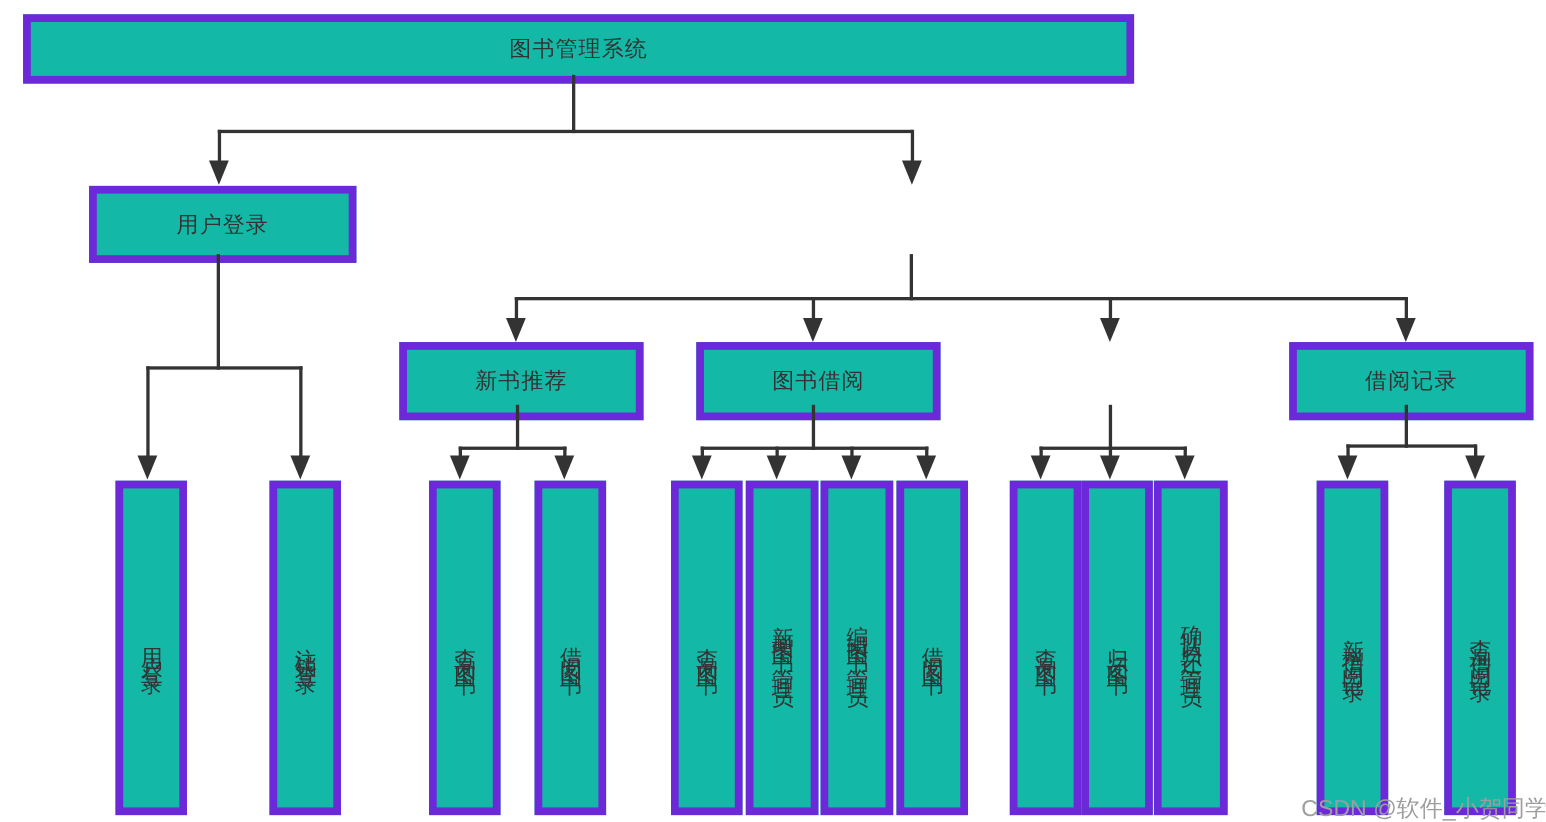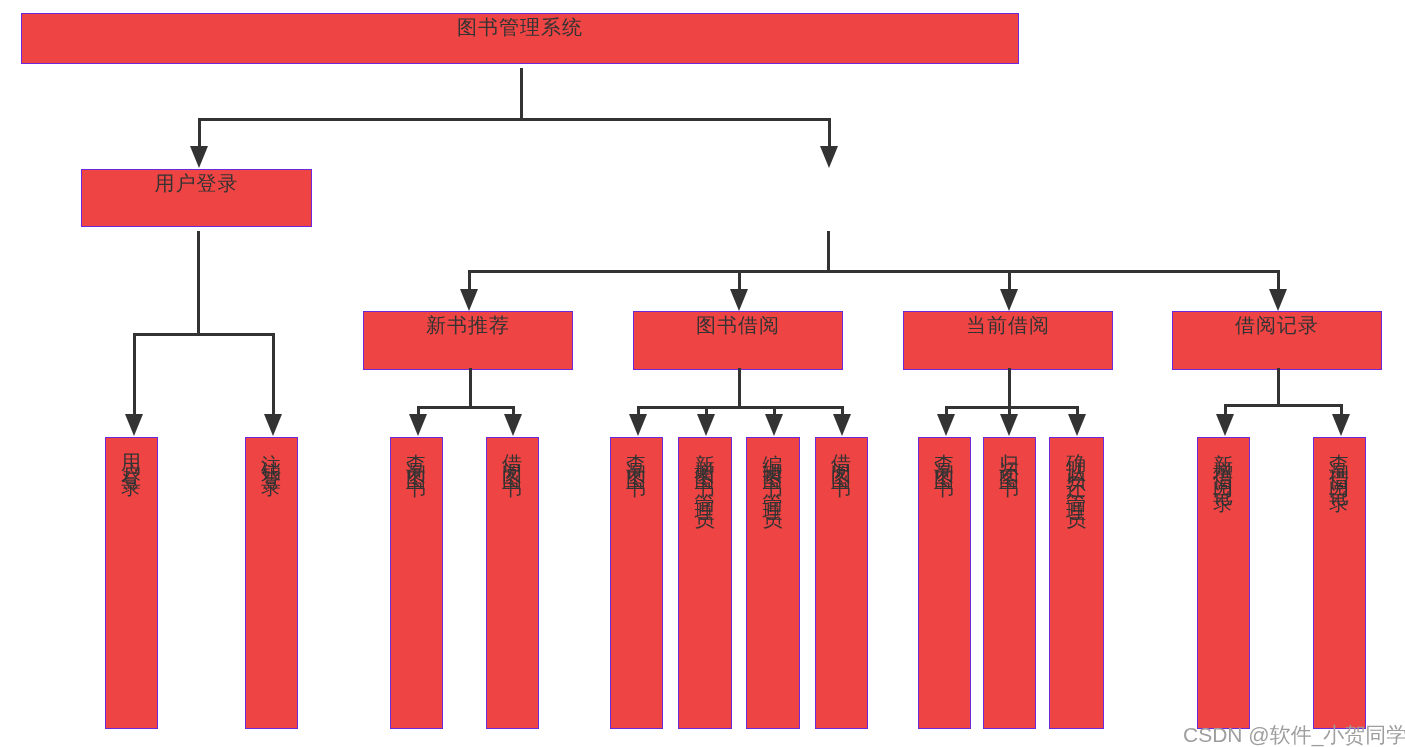--- a/index.html
+++ b/index.html
@@ -1,22 +1,22 @@
 <!DOCTYPE html>
 <html><head>
 <meta charset="utf-8">
 <style>
   html,body{margin:0;padding:0;background:#ffffff;}
   #canvas{
     position:relative;width:1405px;height:747px;background:#ffffff;
     font-family:"Liberation Sans","DejaVu Sans",sans-serif;overflow:hidden;
   }
   .box{
-    position:absolute;border:1px solid #6d28d9;background:#ef4444;
-    display:flex;align-items:flex-start;justify-content:center;
+    position:absolute;border:7px solid #6d28d9;background:#14b8a6;
+    display:flex;align-items:center;justify-content:center;
     color:#333333;box-sizing:content-box;
   }
   .hlabel{font-size:20px;letter-spacing:1px;white-space:nowrap;}
   .vbox .vlabel{
     writing-mode:vertical-rl;
     font-size:20px;letter-spacing:8px;line-height:1;
     white-space:nowrap;color:#333333;
   }
   .h,.v{position:absolute;background:#333333;}
   .h{height:3px;}
@@ -47,23 +47,20 @@
 
 
   <div class="box" style="left:633px;top:311px;width:208px;height:57px;">
     <span class="hlabel">图书借阅</span>
   </div>
 
   <div class="box" style="left:363px;top:311px;width:208px;height:57px;">
     <span class="hlabel">新书推荐</span>
   </div>
 
-  <div class="box" style="left:903px;top:311px;width:208px;height:57px;">
-    <span class="hlabel">当前借阅</span>
-  </div>
 
   <div class="box" style="left:1172px;top:311px;width:208px;height:57px;">
     <span class="hlabel">借阅记录</span>
   </div>
 
   <div class="box vbox" style="left:105px;top:437px;width:51px;height:290px;">
     <span class="vlabel">用户登录</span>
   </div>
 
   <div class="box vbox" style="left:245px;top:437px;width:51px;height:290px;">

